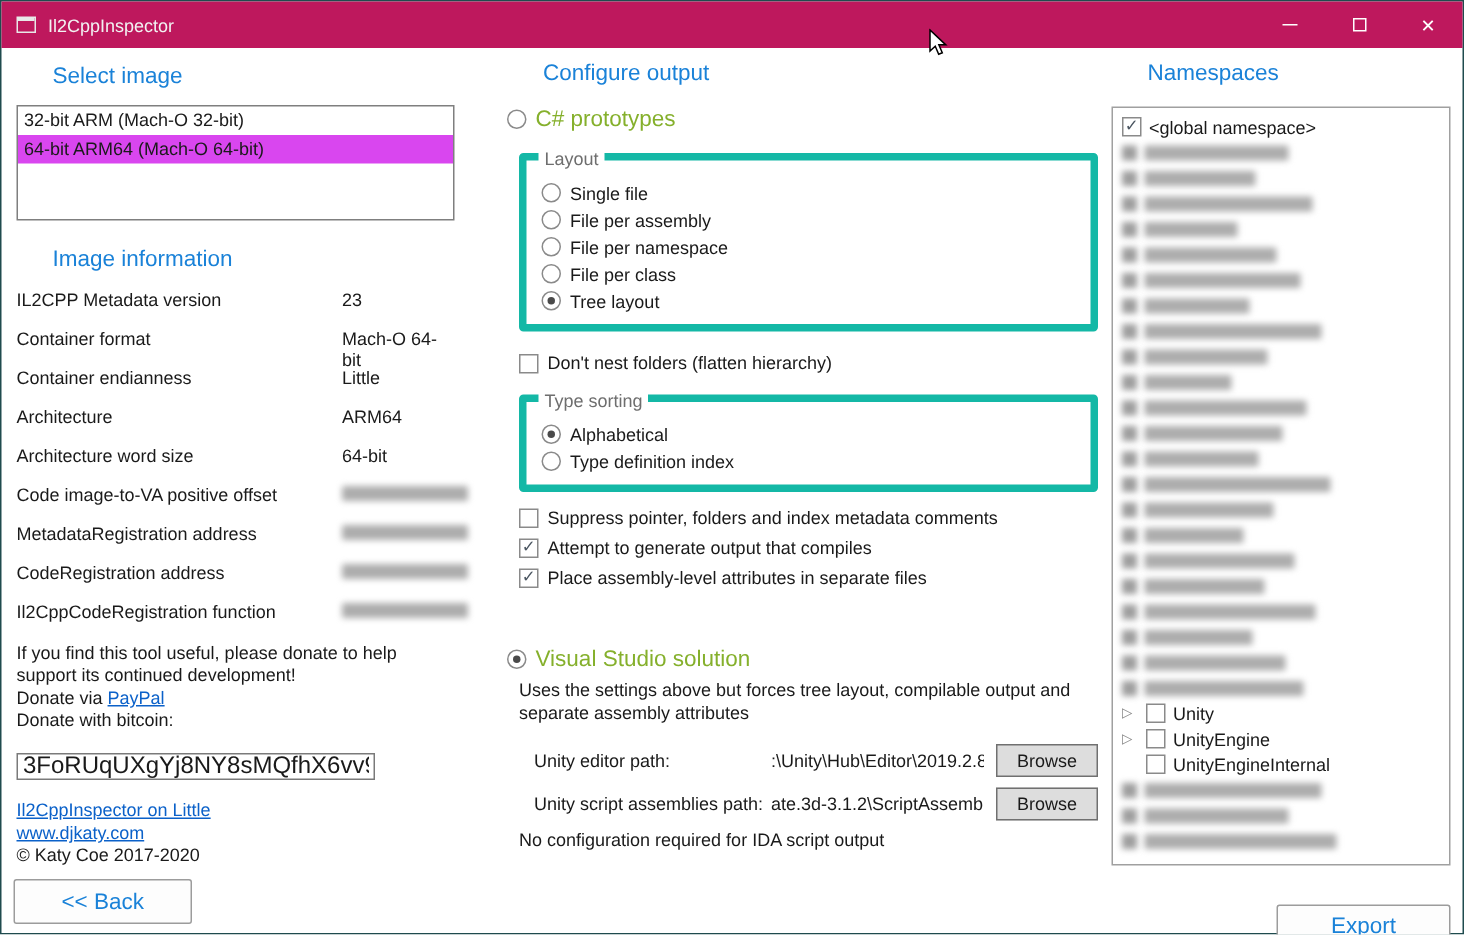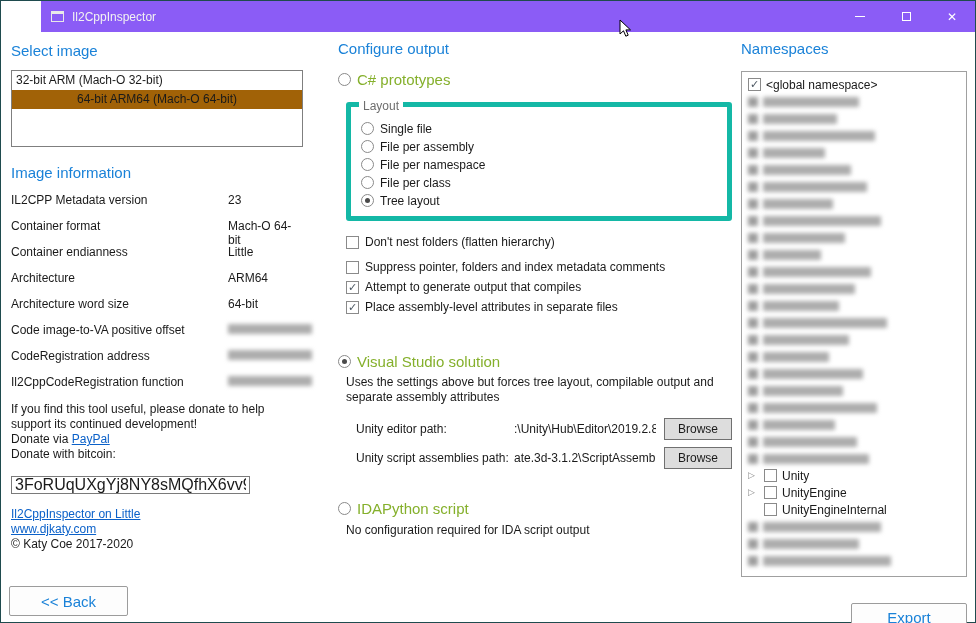--- a/index.html
+++ b/index.html
@@ -1,45 +1,45 @@
 <!DOCTYPE html>
 <html><head>
 <meta charset="utf-8">
 <style>
   * { box-sizing: border-box; margin: 0; padding: 0; }
   html,body { width: 976px; height: 623px; }
   body { font-family: "Liberation Sans", sans-serif; font-size: 12px; color: #1a1a1a; background: #fff; position: relative; overflow: hidden; }
   .window { position:absolute; inset:0; border:1px solid #1f4b4e; background:#fff; }
 
   
-  .titlebar { height:31px; background:#8b5cf6; color:#f2f2f2; display:flex; align-items:center;margin-left:40px; }
+  .titlebar { height:31px; background:#be185d; color:#f2f2f2; display:flex; align-items:center; }
   .app-icon { width:13px; height:11px; border:1px solid #e8e8e8; margin:0 8px 0 10px; position:relative; flex:none; }
   .app-icon::after { content:""; position:absolute; top:0; left:0; right:0; height:2px; background:#e8e8e8; }
   .title-text { font-size:12px; }
   .titlebar-buttons { margin-left:auto; display:flex; height:100%; }
   .tb-btn { width:46px; height:100%; display:flex; align-items:center; justify-content:center; color:#fff; font-size:12px; cursor:default; }
   .min-glyph { width:10px; height:1px; background:#fff; display:block; }
   .max-glyph { width:9px; height:9px; border:1px solid #fff; display:block; }
 
   
-  .heading { color:#1a82d8; font-size:15px; line-height:20px; }
+  .heading { color:#1a82d8; font-size:15px; line-height:20px;margin-left:24px; }
   .green-label { color:#85b02c; font-size:15px; }
   .link { color:#0b61c9; text-decoration:underline; cursor:pointer; }
   .radio { width:13px; height:13px; border:1px solid #8a8a8a; border-radius:50%; background:#fff; display:inline-block; position:relative; flex:none; }
   .radio.selected::after { content:""; position:absolute; inset:3px; border-radius:50%; background:#4a4a4a; }
   .cb { width:13px; height:13px; border:1px solid #8a8a8a; background:#fff; display:inline-flex; align-items:center; justify-content:center; flex:none; font-size:11px; line-height:11px; color:#4a5560; }
   .radio-row, .cb-row, .opt-row { display:flex; align-items:center; gap:6px; }
   .redacted-bar { height:10px; background:#adadad; border-radius:1px; filter:blur(2px); display:inline-block; }
   .redacted-box { width:10px; height:10px; background:#9d9d9d; filter:blur(2px); display:inline-block; flex:none; }
 
   
   .col-left { position:absolute; left:10px; top:40px; width:292px; }
   .listbox { margin-top:9px; height:77px; border:1px solid #7f7f7f; background:#fff; overflow:hidden; }
   .list-item { padding:1px 4px; line-height:17px; white-space:nowrap; }
-  .list-item.selected { background:#a16207;text-align:center; }
+  .list-item.selected { background:#d946ef; }
   .info-heading { margin-top:16px; }
   #info-rows { margin-top:10px; }
   .info-row { display:grid; grid-template-columns:217px 1fr; height:26px; align-items:start; }
   .info-row .redacted-bar { margin-top:1px; }
   .donate-text { margin-top:1px; line-height:15px; }
   .donate-line { line-height:15px; }
   .bitcoin-label { line-height:15px; }
   .bitcoin-input { width:239px; height:18px; border:1px solid #7a7a7a; font-family:"Liberation Sans", sans-serif; font-size:16px; padding:0 3px; margin-top:14px; color:#1a1a1a; }
   .links-block { margin-top:13px; line-height:15px; }
   .links-block .block { display:block; }
@@ -125,20 +125,24 @@
         </div>
         <div class="info-row">
           <div class="info-label">Architecture word size</div>
           <div class="info-value">64-bit</div>
         </div>
         <div class="info-row">
           <div class="info-label">Code image-to-VA positive offset</div>
           <div class="redacted-bar" style="width: 84px;"></div>
         </div>
         <div class="info-row">
+          <div class="info-label">MetadataRegistration address</div>
+          <div class="redacted-bar" style="width: 84px;"></div>
+        </div>
+        <div class="info-row">
           <div class="info-label">CodeRegistration address</div>
           <div class="redacted-bar" style="width: 84px;"></div>
         </div>
         <div class="info-row">
           <div class="info-label">Il2CppCodeRegistration function</div>
           <div class="redacted-bar" style="width: 84px;"></div>
         </div>
       </div>
 
     <div class="donate-text">If you find this tool useful, please donate to help support its continued development!</div>
@@ -186,20 +190,33 @@
             <span class="radio-label">Tree layout</span>
           </div>
         </div>
     </div>
 
     <div class="cb-row standalone">
       <span class="cb"></span>
       <span class="cb-label">Don't nest folders (flatten hierarchy)</span>
     </div>
 
+    <div class="groupbox sorting">
+      <div class="gb-title">Type sorting</div>
+      <div id="sort-options">
+          <div class="radio-row">
+            <span class="radio selected"></span>
+            <span class="radio-label">Alphabetical</span>
+          </div>
+          <div class="radio-row">
+            <span class="radio"></span>
+            <span class="radio-label">Type definition index</span>
+          </div>
+        </div>
+    </div>
 
     <div id="center-checkboxes">
         <div class="cb-row">
           <span class="cb"></span>
           <span class="cb-label">Suppress pointer, folders and index metadata comments</span>
         </div>
         <div class="cb-row">
           <span class="cb checked">✓</span>
           <span class="cb-label">Attempt to generate output that compiles</span>
         </div>
@@ -219,24 +236,20 @@
       <span class="path-label">Unity editor path:</span>
       <span class="path-value">:\Unity\Hub\Editor\2019.2.8f1</span>
       <button class="browse-btn">Browse</button>
     </div>
     <div class="path-row second">
       <span class="path-label">Unity script assemblies path:</span>
       <span class="path-value">ate.3d-3.1.2\ScriptAssemblies</span>
       <button class="browse-btn">Browse</button>
     </div>
 
-    <div class="opt-row ida">
-      <span class="radio"></span>
-      <span class="green-label">IDAPython script</span>
-    </div>
     <div class="desc ida-desc">No configuration required for IDA script output</div>
   </div>
 
   <div class="col-right">
     <div class="heading">Namespaces</div>
     <div class="ns-panel" id="ns-list">
         <div class="ns-row">
           <span class="cb checked">✓</span>
           <span class="ns-label">&lt;global namespace&gt;</span>
         </div>

